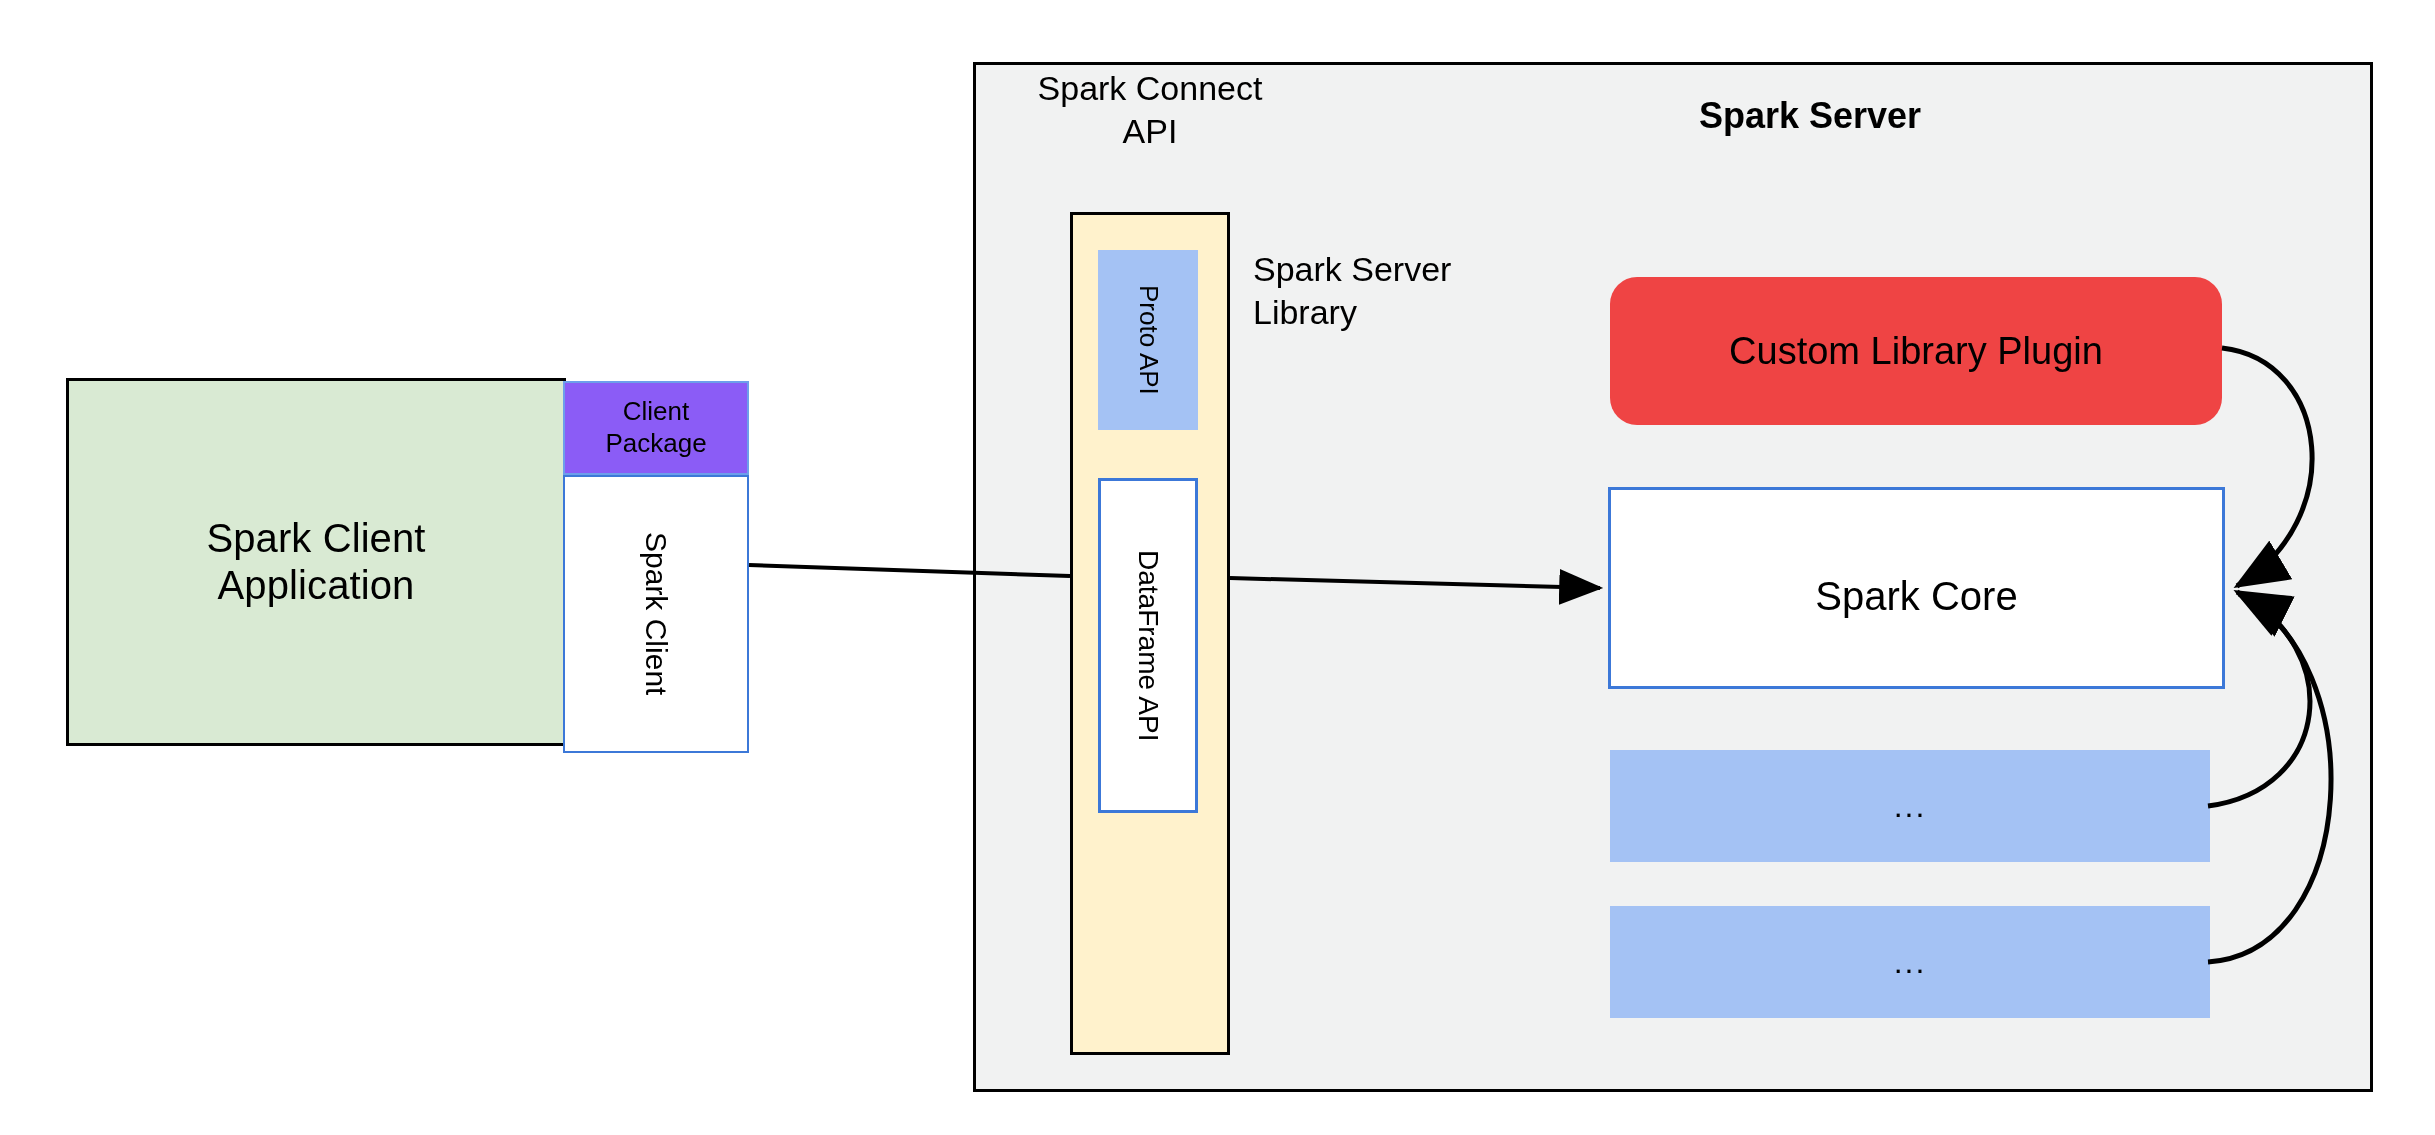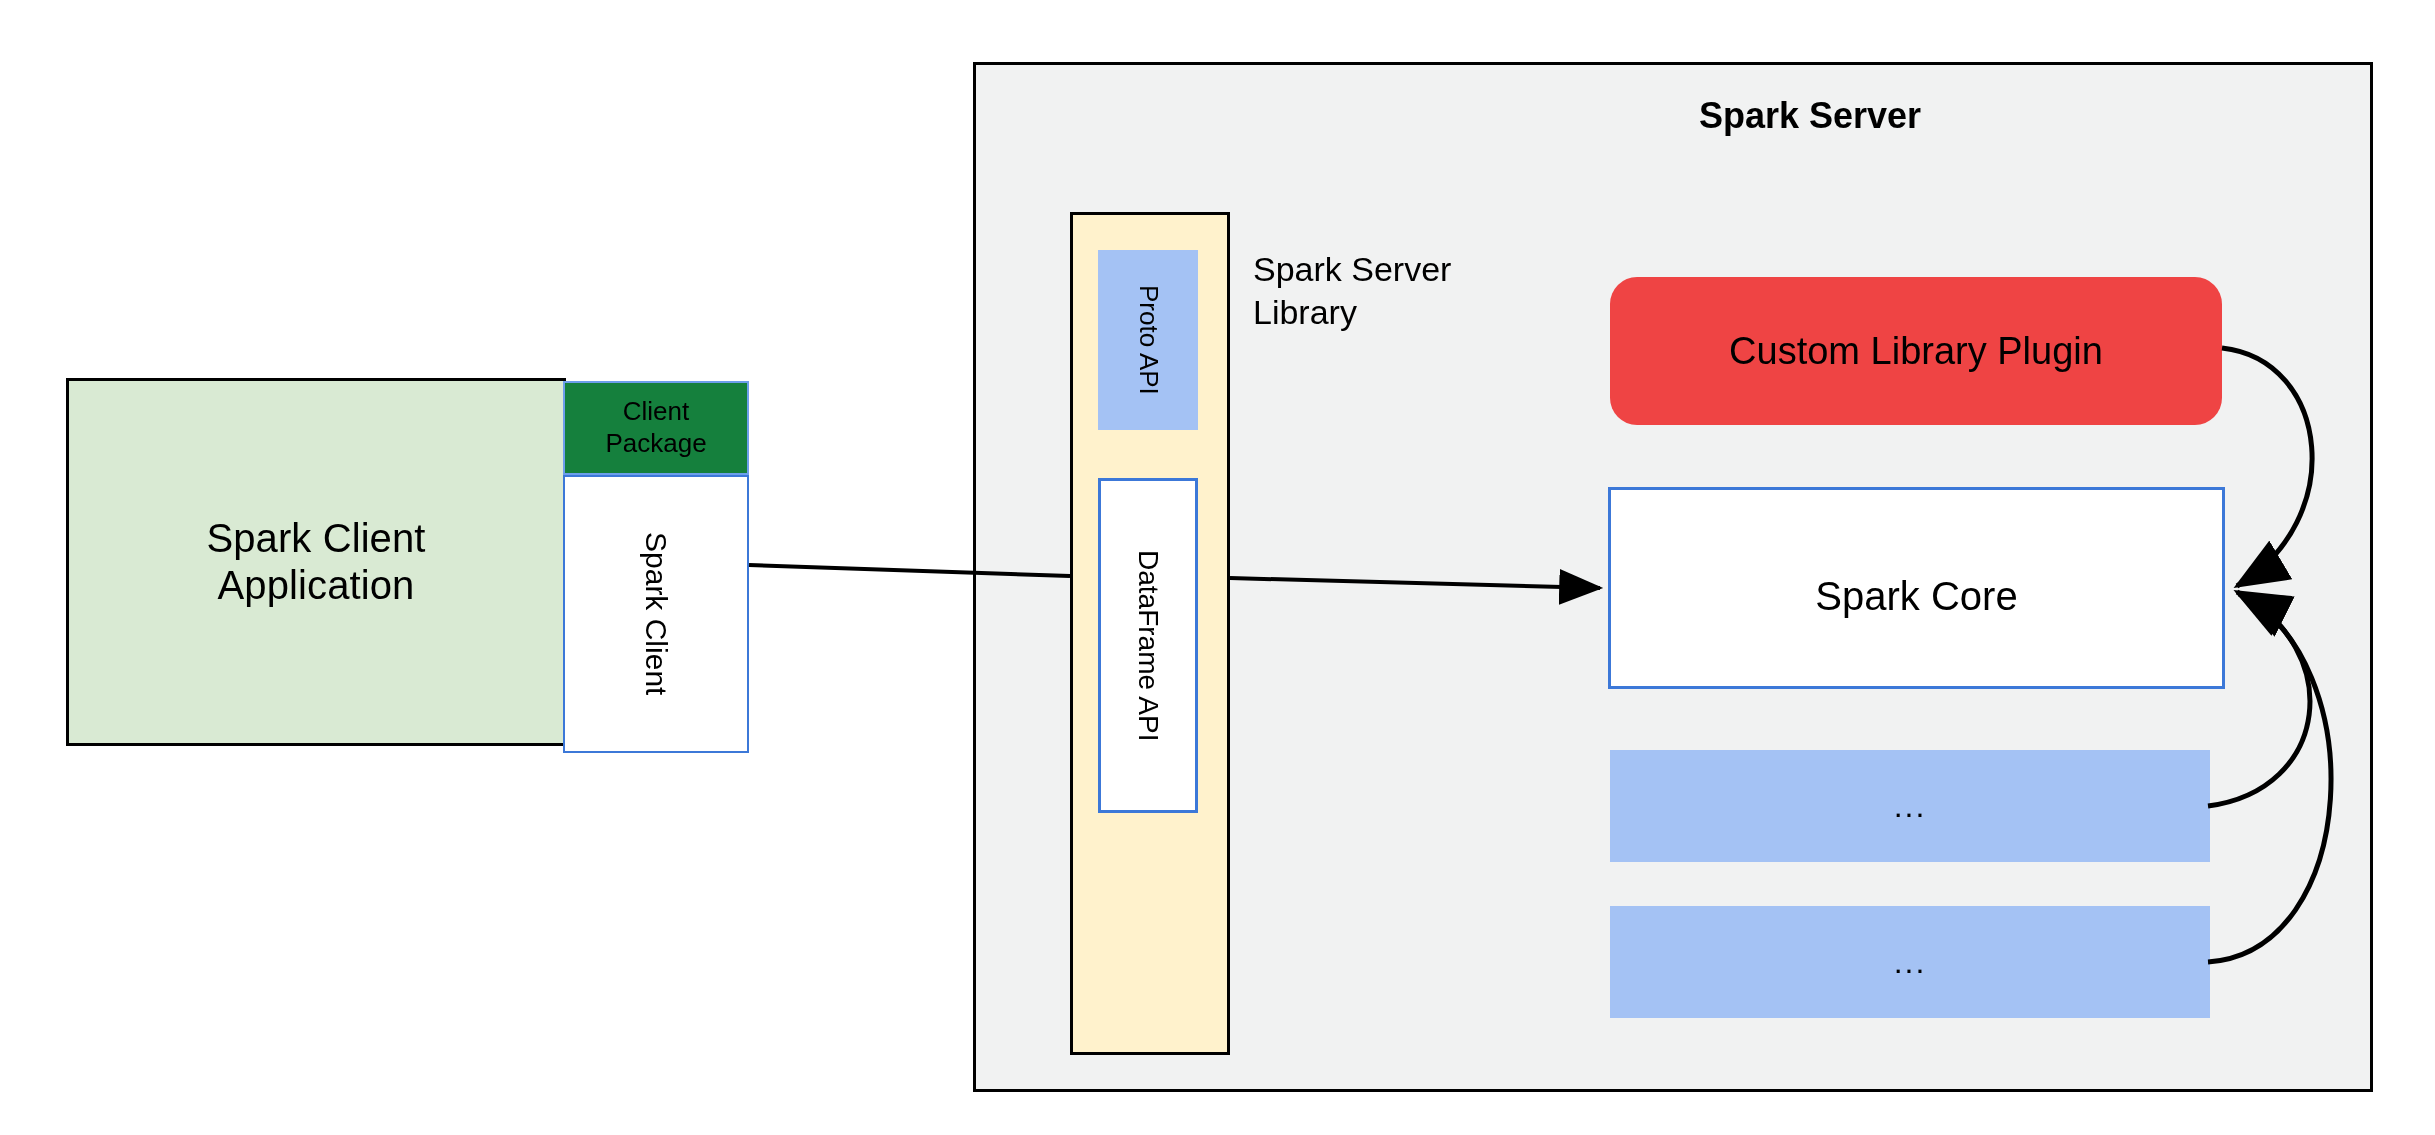--- a/index.html
+++ b/index.html
@@ -27,21 +27,21 @@
     border: 3px solid #000000;
     display: flex; align-items: center; justify-content: center;
   }
   #client-app-label {
     font-size: 40px; line-height: 1.18; text-align: center;
     white-space: pre-line; letter-spacing: .1px;
   }
 
   #client-package-box {
     left: 563px; top: 381px; width: 186px; height: 94px;
-    background: #15803d;
+    background: #8b5cf6;
     border: 2px solid #6d9eeb;
     display: flex; align-items: center; justify-content: center;
   }
   #client-package-label {
     font-size: 26px; line-height: 1.22; text-align: center;
     white-space: pre-line;
   }
 
   #spark-client-box {
     left: 563px; top: 475px; width: 186px; height: 278px;
@@ -149,20 +149,22 @@
 </style>
 </head>
 <body>
 
 <div id="canvas">
 
   <div class="abs" id="spark-server-container"></div>
 
   <div class="abs" id="spark-server-title">Spark Server</div>
 
+  <div class="abs" id="spark-connect-api-label">Spark Connect
+API</div>
 
   <div class="abs" id="server-library-strip"></div>
 
   <div class="abs" id="proto-api-box">
     <span id="proto-api-label">Proto API</span>
   </div>
 
   <div class="abs" id="dataframe-api-box">
     <span id="dataframe-api-label">DataFrame API</span>
   </div>

